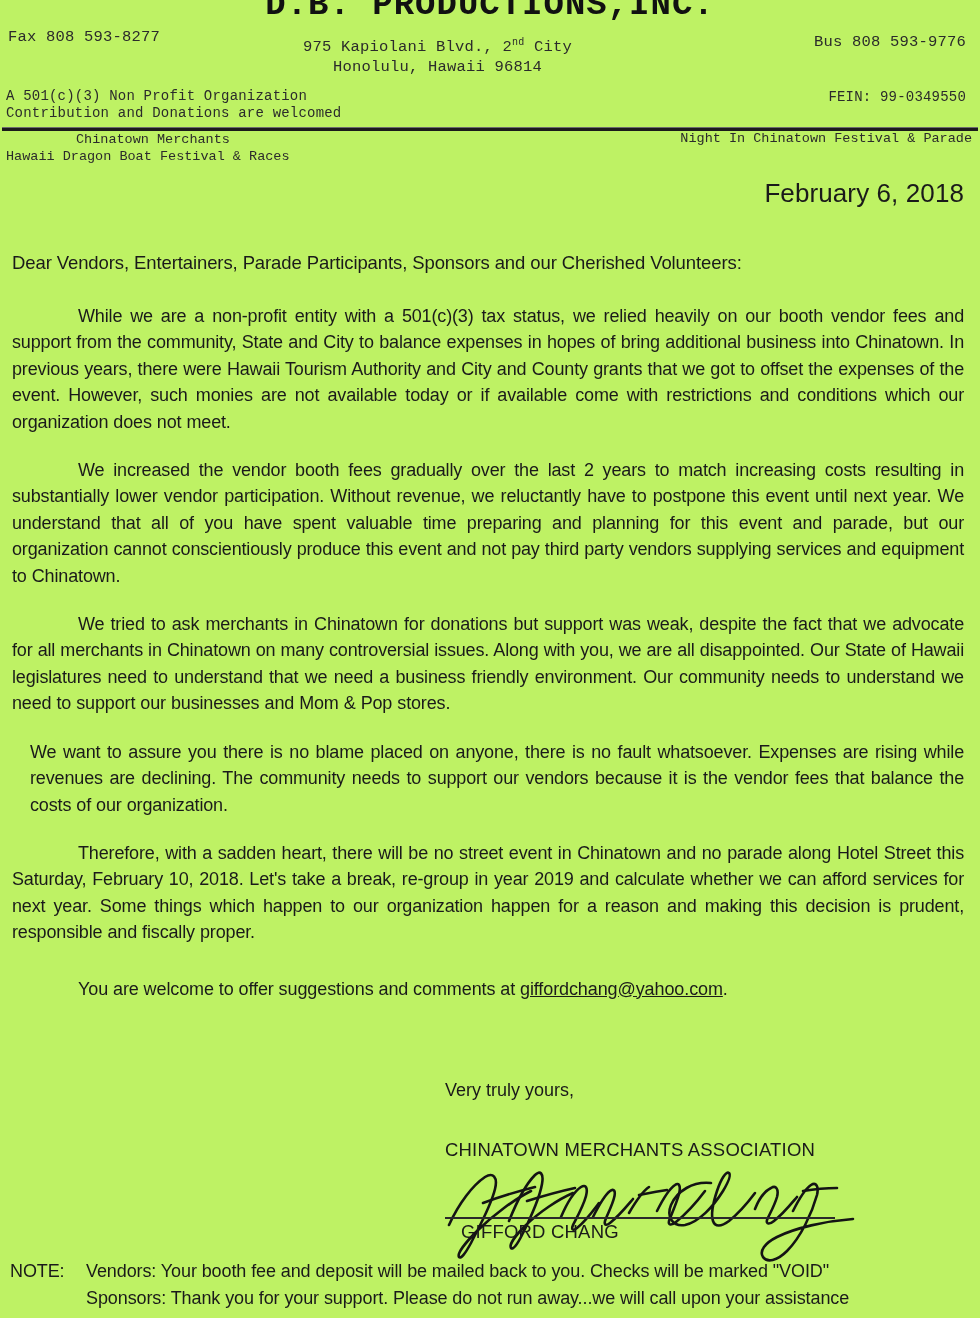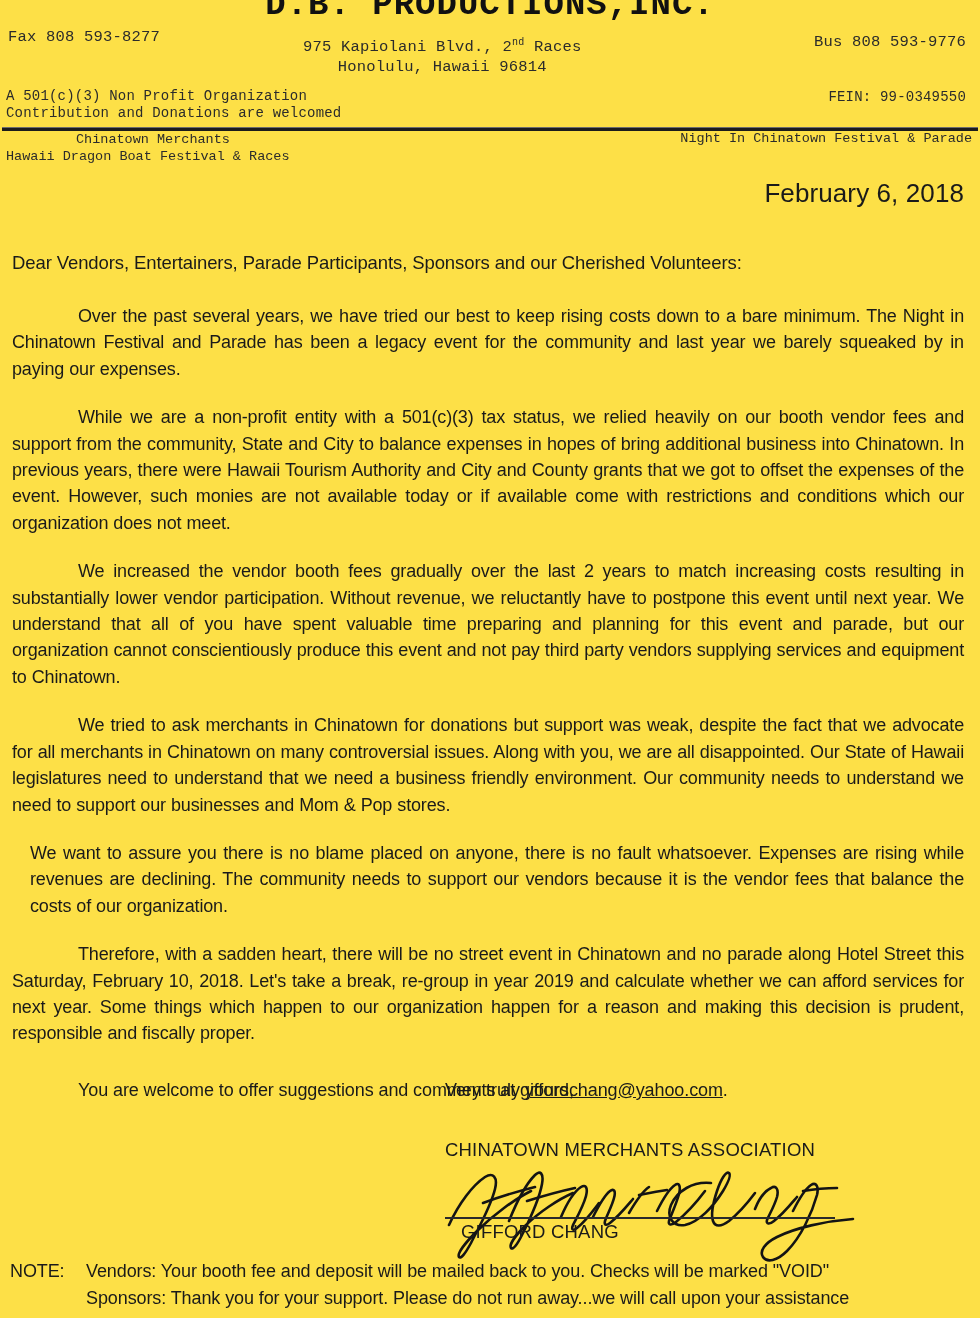--- a/index.html
+++ b/index.html
@@ -5,21 +5,21 @@
   html, body {
     margin: 0;
     padding: 0;
     background: #ffffff;
   }
 
   .page {
     position: relative;
     width: 980px;
     height: 1318px;
-    background: #fde047;
+    background: #bef264;
     overflow: hidden;
     font-family: "Liberation Sans", sans-serif;
     color: #1a1a1a;
   }
 
   
   .letterhead {
     position: relative;
     height: 163px;
   }
@@ -214,21 +214,21 @@
 
 <div class="page">
 
   <div class="letterhead">
 
     <div class="company-title">D.B. PRODUCTIONS,INC.</div>
 
     <div class="hdr-row hdr-fax">Fax 808 593-8277</div>
 
     <div class="hdr-row hdr-addr">
-      <span><span>975 Kapiolani Blvd., 2</span><span class="sup">nd</span><span> Races</span></span><br>
+      <span><span>975 Kapiolani Blvd., 2</span><span class="sup">nd</span><span> City</span></span><br>
       <span>Honolulu, Hawaii 96814</span>
     </div>
 
     <div class="hdr-row hdr-bus">Bus 808 593-9776</div>
 
     <div class="hdr-row hdr-nonprofit">
       <span>A 501(c)(3) Non Profit Organization</span><br>
       <span>Contribution and Donations are welcomed</span>
     </div>
 
@@ -243,21 +243,20 @@
 
     <div class="hdr-right-event">Night In Chinatown Festival &amp; Parade</div>
   </div>
 
   <div class="body-wrap">
 
     <div class="date-line">February 6, 2018</div>
 
     <div class="salutation">Dear Vendors, Entertainers, Parade Participants, Sponsors and our Cherished Volunteers:</div>
 
-    <p class="para">Over the past several years, we have tried our best to keep rising costs down to a bare minimum. The Night in Chinatown Festival and Parade has been a legacy event for the community and last year we barely squeaked by in paying our expenses.</p>
     <p class="para">While we are a non-profit entity with a 501(c)(3) tax status, we relied heavily on our booth vendor fees and support from the community, State and City to balance expenses in hopes of bring additional business into Chinatown.  In previous years, there were Hawaii Tourism Authority and City and County grants that we got to offset the expenses of the event.  However, such monies are not available today or if available come with restrictions and conditions which our organization does not meet.</p>
     <p class="para">We increased the vendor booth fees gradually over the last 2 years to match increasing costs resulting in substantially lower vendor participation.  Without revenue, we reluctantly have to postpone this event until next year.  We understand that all of you have spent valuable time preparing and planning for this event and parade, but our organization cannot conscientiously produce this event and not pay third party vendors supplying services and equipment to Chinatown.</p>
     <p class="para">We tried to ask merchants in Chinatown for donations but support was weak, despite the fact that we advocate for all merchants in Chinatown on many controversial issues.  Along with you, we are all disappointed.  Our State of Hawaii legislatures need to understand that we need a business friendly environment.  Our community needs to understand we need to support our businesses and Mom &amp; Pop stores.</p>
     <p class="para noindent">We want to assure you there is no blame placed on anyone, there is no fault whatsoever.  Expenses are rising while revenues are declining.  The community needs to support our vendors because it is the vendor fees that balance the costs of our organization.</p>
     <p class="para">Therefore, with a sadden heart, there will be no street event in Chinatown and no parade along Hotel Street this Saturday, February 10, 2018.  Let's take a break, re-group in year 2019 and calculate whether we can afford services for next year.  Some things which happen to our organization happen for a reason and making this decision is prudent, responsible and fiscally proper.</p>
 
     <p class="email-line"><span>You are welcome to offer suggestions and comments at </span><a class="email-link" href="#">giffordchang@yahoo.com</a><span>.</span></p>
   </div>
 
   <div class="closing-block">

